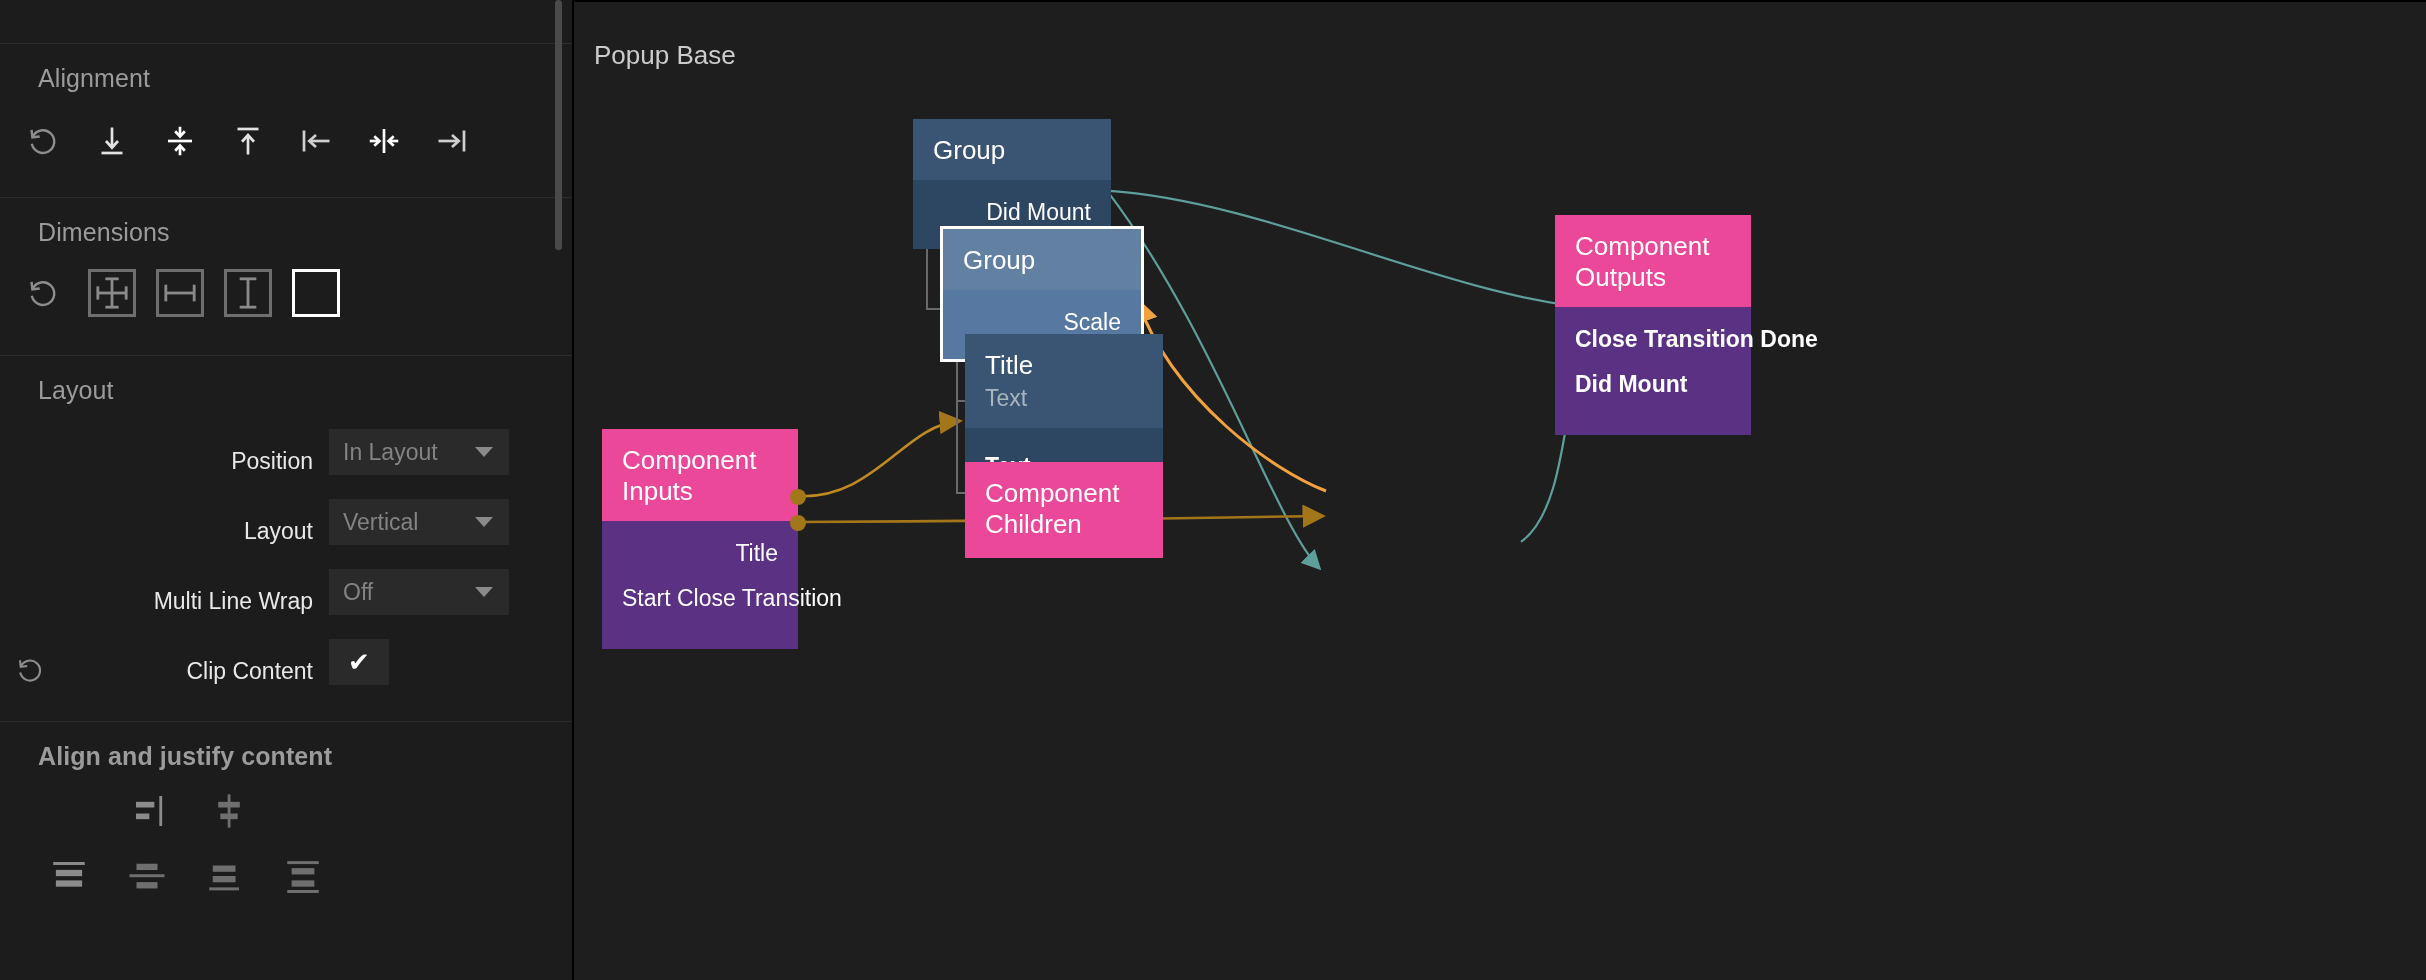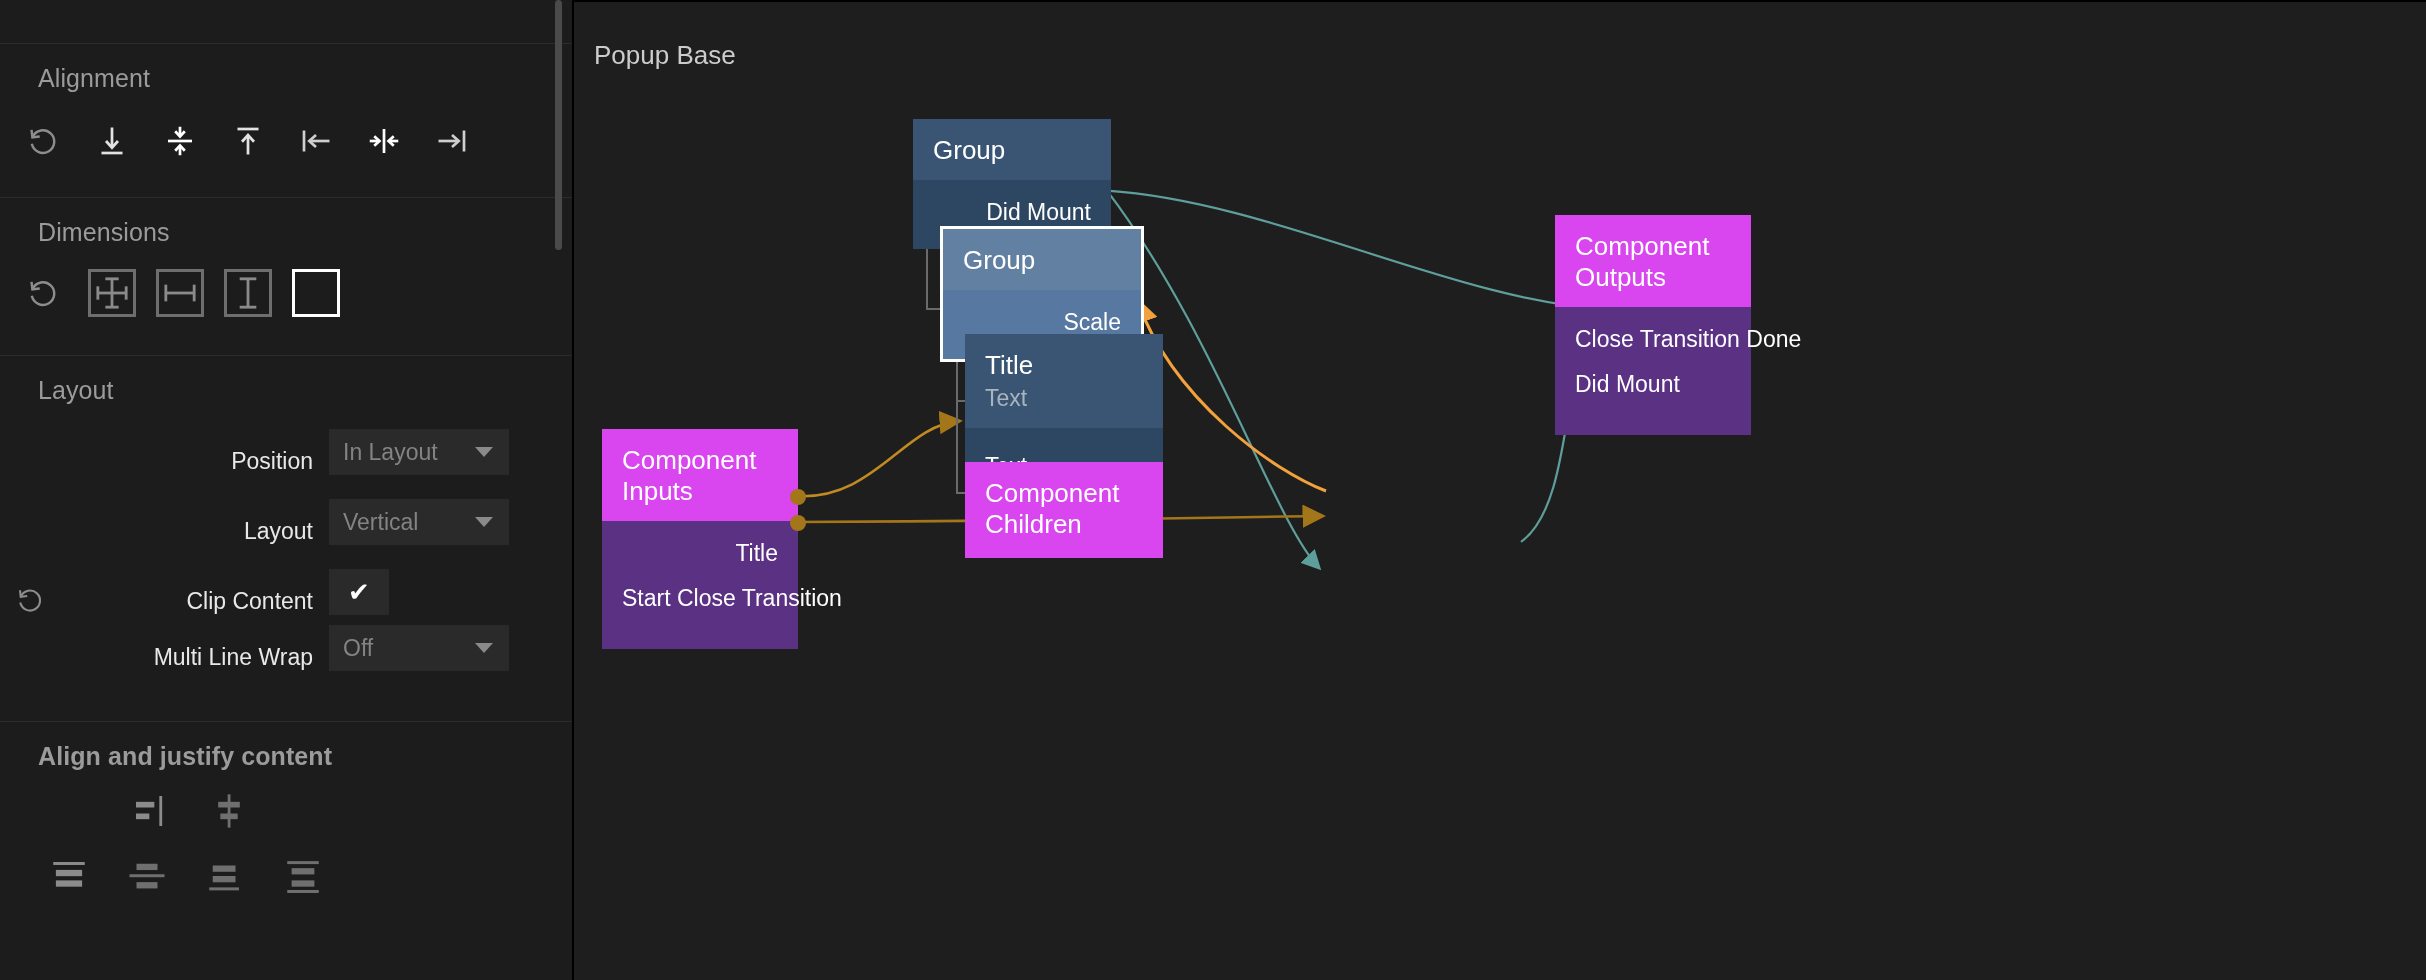--- a/index.html
+++ b/index.html
@@ -79,26 +79,26 @@
     position: absolute; left: 20px; top: 38px; color: #cccccc; font-size: 26px;
   }
   .edges { position: absolute; inset: 0; width: 100%; height: 100%; pointer-events: none; }
 
   .node { position: absolute; }
   .node-head { font-size: 26px; color: #ffffff; padding: 16px 32px 14px 20px; }
   .node-sub  { font-size: 23px; color: #a9b4bf; padding: 0 20px 14px 20px; margin-top: -10px;}
   .node-body { padding: 10px 0 14px 0; }
   .port { font-size: 23px; color:#ffffff; padding: 9px 20px; white-space: nowrap;}
   .port.out { text-align: right; }
-  .port.in  { text-align: left; }
+  .port.in  { text-align: left; font-weight: bold; }
 
   
   .n-blue .node-head { background: #3a5573; }
   .n-blue .node-body { background: #2d4762; }
-  .n-purple .node-head { background: #d946ef; }
+  .n-purple .node-head { background: #ec4899; }
   .n-purple .node-body { background: #5b3184; }
   .n-grey .node-head { background: #3c4049; }
   .n-grey .node-body { background: #383c45; }
 
   .pin { position:absolute; width: 16px; height:16px; border-radius:50%; }
   .pin.teal { background: #5e9e9b; }
   .pin.orange { background: #f2a23c; }
   .pin.dark-orange { background: #a4761a; }
 
   .tree-line { position: absolute; background: #6a6a6a; }
@@ -230,38 +230,38 @@
 
         <div class="form-row">
           <div class="revert"></div>
           <div class="lbl">Layout</div>
           <div class="select">
             <span class="val">Vertical</span>
             <span class="caret"></span>
           </div>
         </div>
 
-        <div class="form-row" style="margin-bottom:10px;">
-          <div class="revert">
-            <svg width="30" height="30" viewBox="0 0 24 24" fill="none" stroke="#8d8d8d" stroke-width="1.7">
-              <path d="M4 9a8 8 0 1 1 -.6 5"></path>
-                <polyline points="3.2,4.2 3.8,9.4 9,8.8"></polyline>
-            </svg>
-          </div>
-          <div class="lbl">Clip Content</div>
-          <div class="checkbox">✔</div>
-        </div>
-
         <div class="form-row">
           <div class="revert"></div>
           <div class="lbl">Multi Line Wrap</div>
           <div class="select">
             <span class="val">Off</span>
             <span class="caret"></span>
           </div>
+        </div>
+
+        <div class="form-row" style="margin-bottom:10px;">
+          <div class="revert">
+            <svg width="30" height="30" viewBox="0 0 24 24" fill="none" stroke="#8d8d8d" stroke-width="1.7">
+              <path d="M4 9a8 8 0 1 1 -.6 5"></path>
+                <polyline points="3.2,4.2 3.8,9.4 9,8.8"></polyline>
+            </svg>
+          </div>
+          <div class="lbl">Clip Content</div>
+          <div class="checkbox">✔</div>
         </div>
 
       </div>
     </div>
 
     <div class="section" style="border-bottom:none;font-weight:bold;">
       <div class="section-title">Align and justify content</div>
       <div class="justify-body">
         <div class="just-row1">
           <div class="just-btn">

